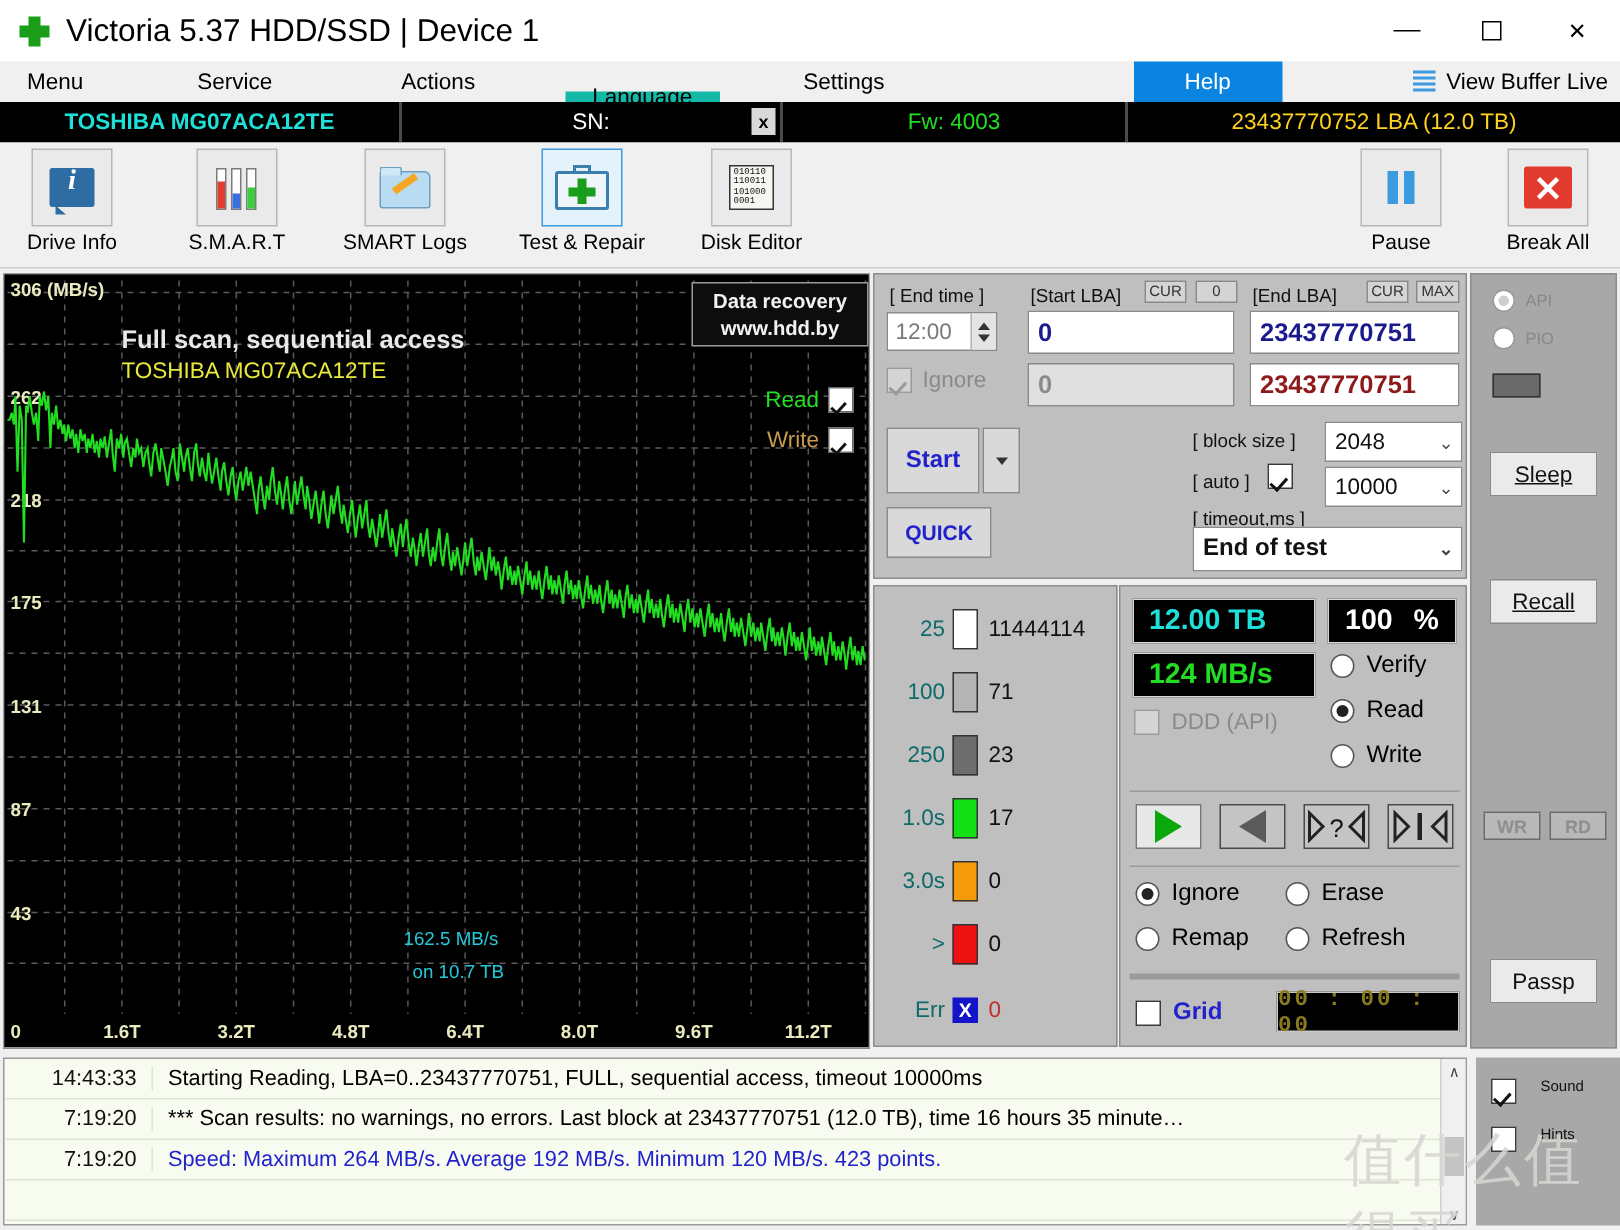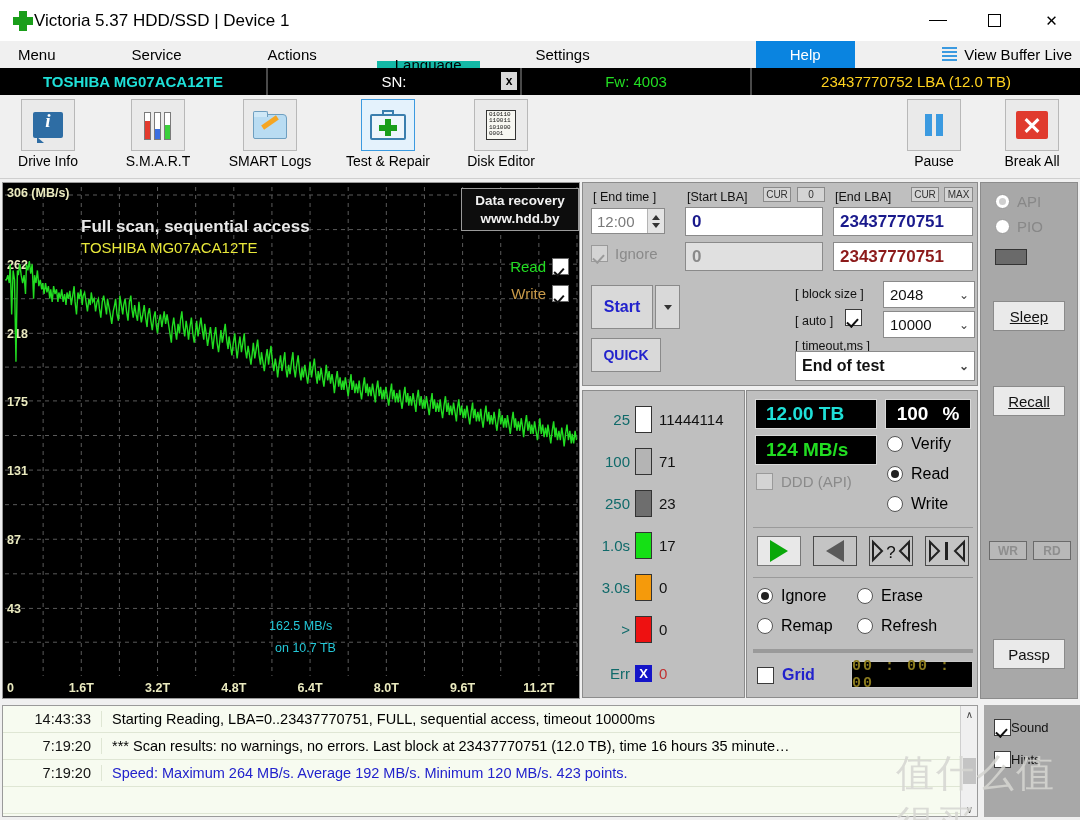--- a/index.html
+++ b/index.html
@@ -15,21 +15,21 @@
   .titlebar {
     position: absolute; left: 0; top: 0; width: 1080px; height: 41px;
     background: #ffffff; display: flex; align-items: center;
   }
   .tb-icon { margin-left: 12px; width: 22px; height: 22px; position: relative; }
   .tb-icon::before, .tb-icon::after {
     content: ''; position: absolute; background: #1a9e1a;
   }
   .tb-icon::before { left: 7px; top: 1px; width: 8px; height: 20px; }
   .tb-icon::after { left: 1px; top: 7px; width: 20px; height: 8px; }
-  .tb-title { font-size: 17px; color: #000; }
+  .tb-title { margin-left: 10px; font-size: 21px; color: #000; }
   .tb-btns { position: absolute; right: 0; top: 0; display: flex; height: 41px; }
   .tb-btn {
     width: 57px; height: 41px; display: flex; align-items: center; justify-content: center;
     font-size: 15px; color: #000;
   }
   .tb-min { width: 18px; height: 1px; background: #000; }
   .tb-max { width: 13px; height: 13px; border: 1.6px solid #000; }
 
   
   .menubar {
@@ -283,21 +283,21 @@
     display: flex; align-items: center; justify-content: center; font-size: 15px; color: #111;
   }
   .railsmall {
     position: absolute; background: #b8b8b8; border: 1.4px solid #6a6a6a;
     display: flex; align-items: center; justify-content: center;
     font-size: 12px; font-weight: bold; color: #8e8e8e;
   }
   .railgrey {
     position: absolute; background: #6a6a6a; border: 1.4px solid #333; width: 32px; height: 16px;
   }
-  .railradio { position: absolute; display: flex; align-items: center; gap: 7px; font-size: 15px; color: #888; }
+  .railradio { position: absolute; display: flex; align-items: center; gap: 7px; font-size: 11px; color: #888; }
   .railradio .rr { width: 15px; height: 15px; border-radius: 50%; background: #fff; border: 1px solid #9a9a9a; position: relative; }
   .railradio .rr.on::after { content:''; position:absolute; left:3px; top:3px; width:7px;height:7px;border-radius:50%;background:#cfcfcf;}
   .ul { text-decoration: underline; }
 
   
   .log {
     position: absolute; left: 2px; top: 705px; width: 976px; height: 112px;
     background: #f7fbf0; border: 1px solid #9a9a9a; overflow: hidden;
   }
   .logrow {
@@ -309,21 +309,21 @@
   .logrow .msg.blue { color: #2222cc; }
   .logscroll {
     position: absolute; right: 0; top: 0; width: 17px; height: 112px; background: #f0f0f0;
     border-left: 1px solid #cfcfcf;
   }
   .logscroll .sa { width: 17px; height: 17px; display:flex;align-items:center;justify-content:center;font-size:10px;color:#444;}
   .logscroll .thumb { position:absolute; left:2px; top:52px; width:13px; height:26px; background:#c4c4c4; }
 
   
   .brc { position: absolute; left: 984px; top: 705px; width: 96px; height: 112px; background: #a8a8a8; }
-  .brrow { position: absolute; left: 10px; display: flex; align-items: center; gap: 0; font-size: 13px; color: #111; }
+  .brrow { position: absolute; left: 10px; display: flex; align-items: flex-start; gap: 16px; font-size: 10px; color: #111; }
   .wm {
     position: absolute; left: 896px; top: 748px; font-size: 38px; color: #d6d6d2;
     font-family: "Liberation Serif", serif; letter-spacing: 2px; opacity: .85;
   }
 </style>
 </head>
 <body>
 
 <div id="app">
 

